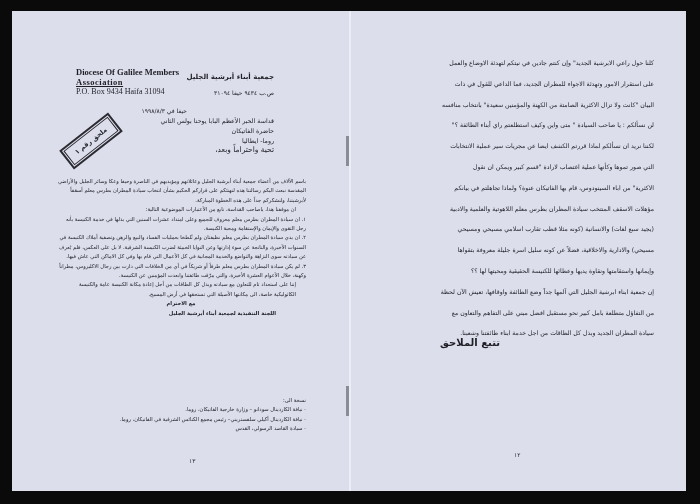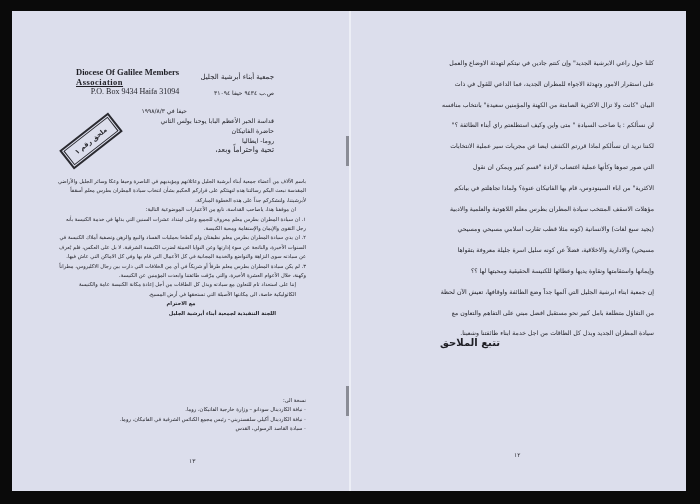--- a/index.html
+++ b/index.html
@@ -25,25 +25,25 @@
 </head>
 <body>
 
 <div class="sheet">
 
   <div class="page left">
 
     <div class="eng" style="left:64px;top:56px;">
       <div>Diocese Of Galilee Members</div>
       <div style="letter-spacing:0.5px;text-decoration:underline;">Association</div>
-      <div style="font-weight:normal;font-size:8px;text-align:right;">P.O. Box 9434 Haifa 31094</div>
+      <div style="font-weight:normal;font-size:8px;">P.O. Box 9434 Haifa 31094</div>
     </div>
 
     <div class="rtl ar-head" style="right:76px;top:60px;width:120px;">
-      <div style="font-weight:normal;font-size:7px;">جمعية أبناء أبرشية الجليل</div>
+      <div style="font-weight:bold;font-size:7px;">جمعية أبناء أبرشية الجليل</div>
       <div style="font-size:6px;margin-top:4px;">ص.ب ٩٤٣٤ حيفا ٣١٠٩٤</div>
     </div>
 
     <div class="rtl" style="position:absolute;left:95px;top:96px;width:80px;font-size:6px;">حيفا في ١٩٩٨/٨/٣</div>
 
     <div class="stamp">
         <span style="position:relative;">ملحق رقم ١</span>
       </div>
 
     <div class="rtl" style="position:absolute;right:76px;top:105px;width:160px;font-size:6.3px;line-height:10px;">

